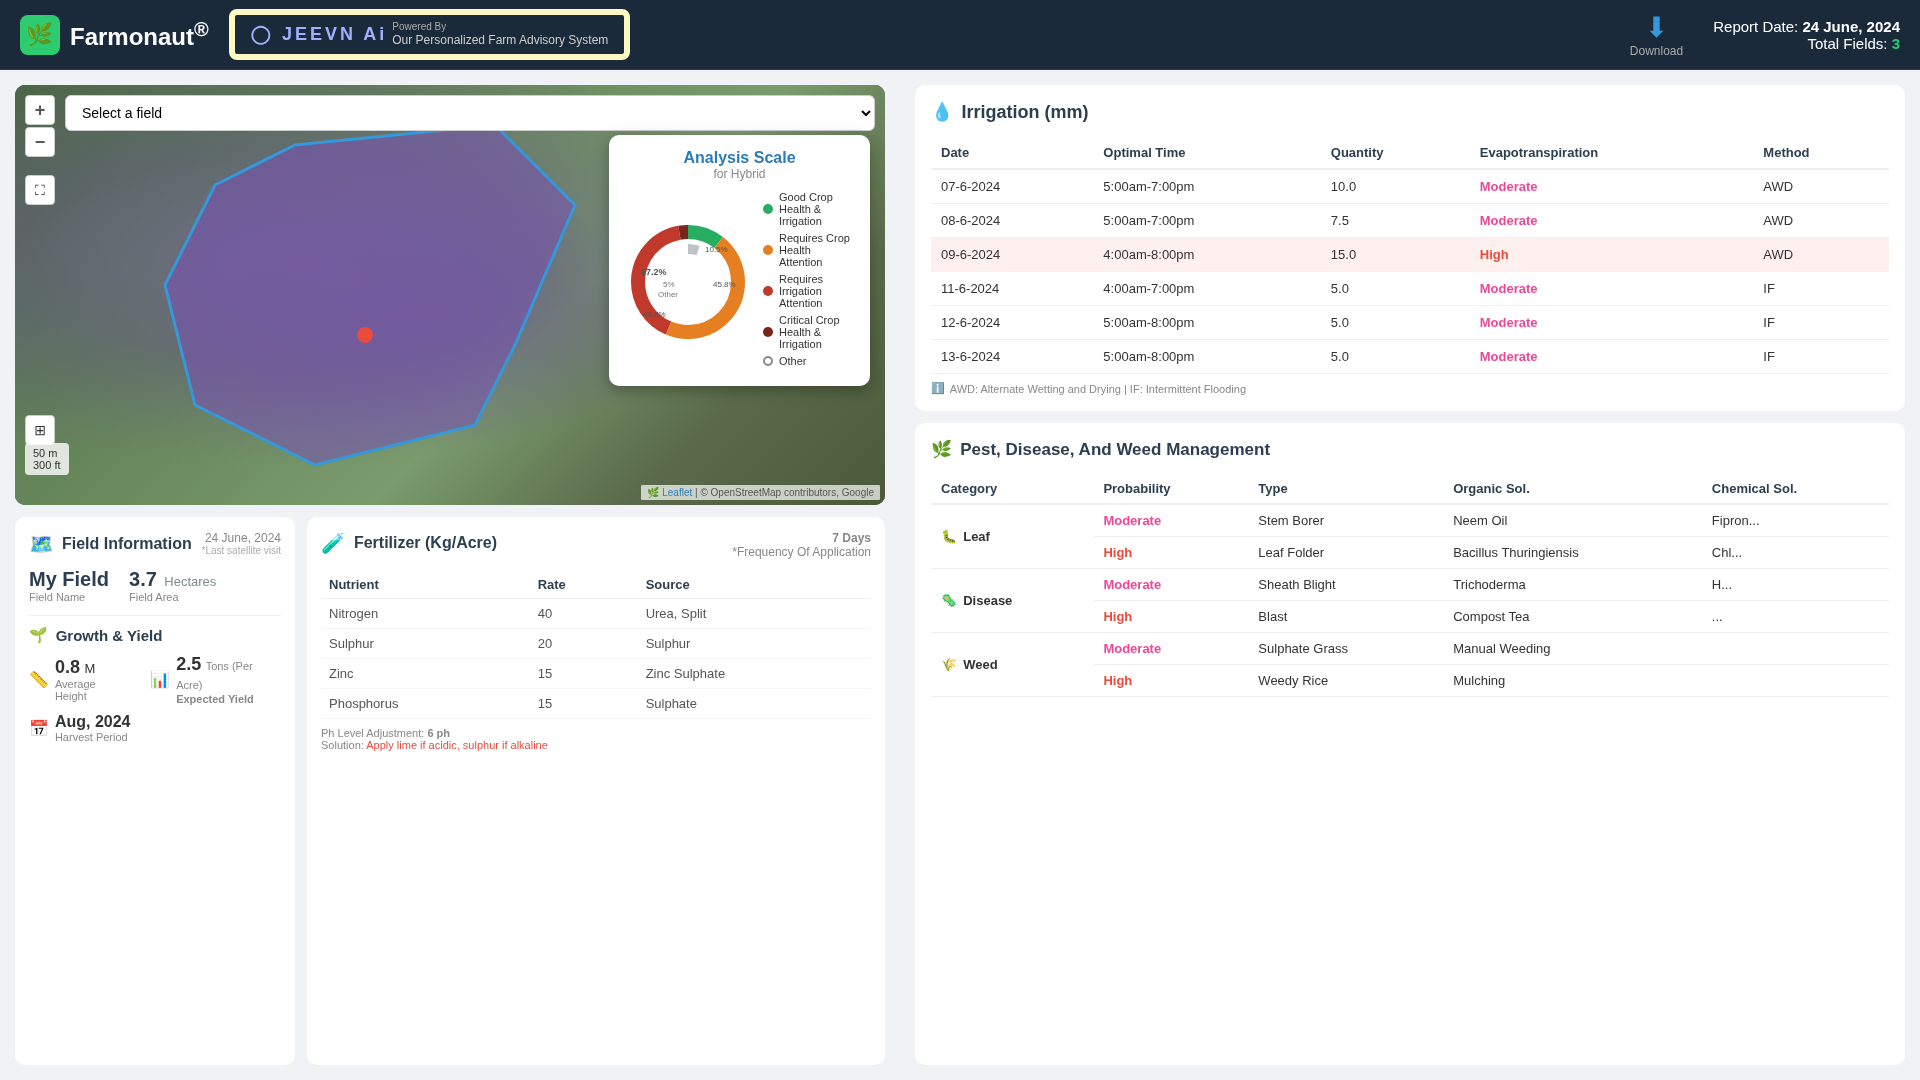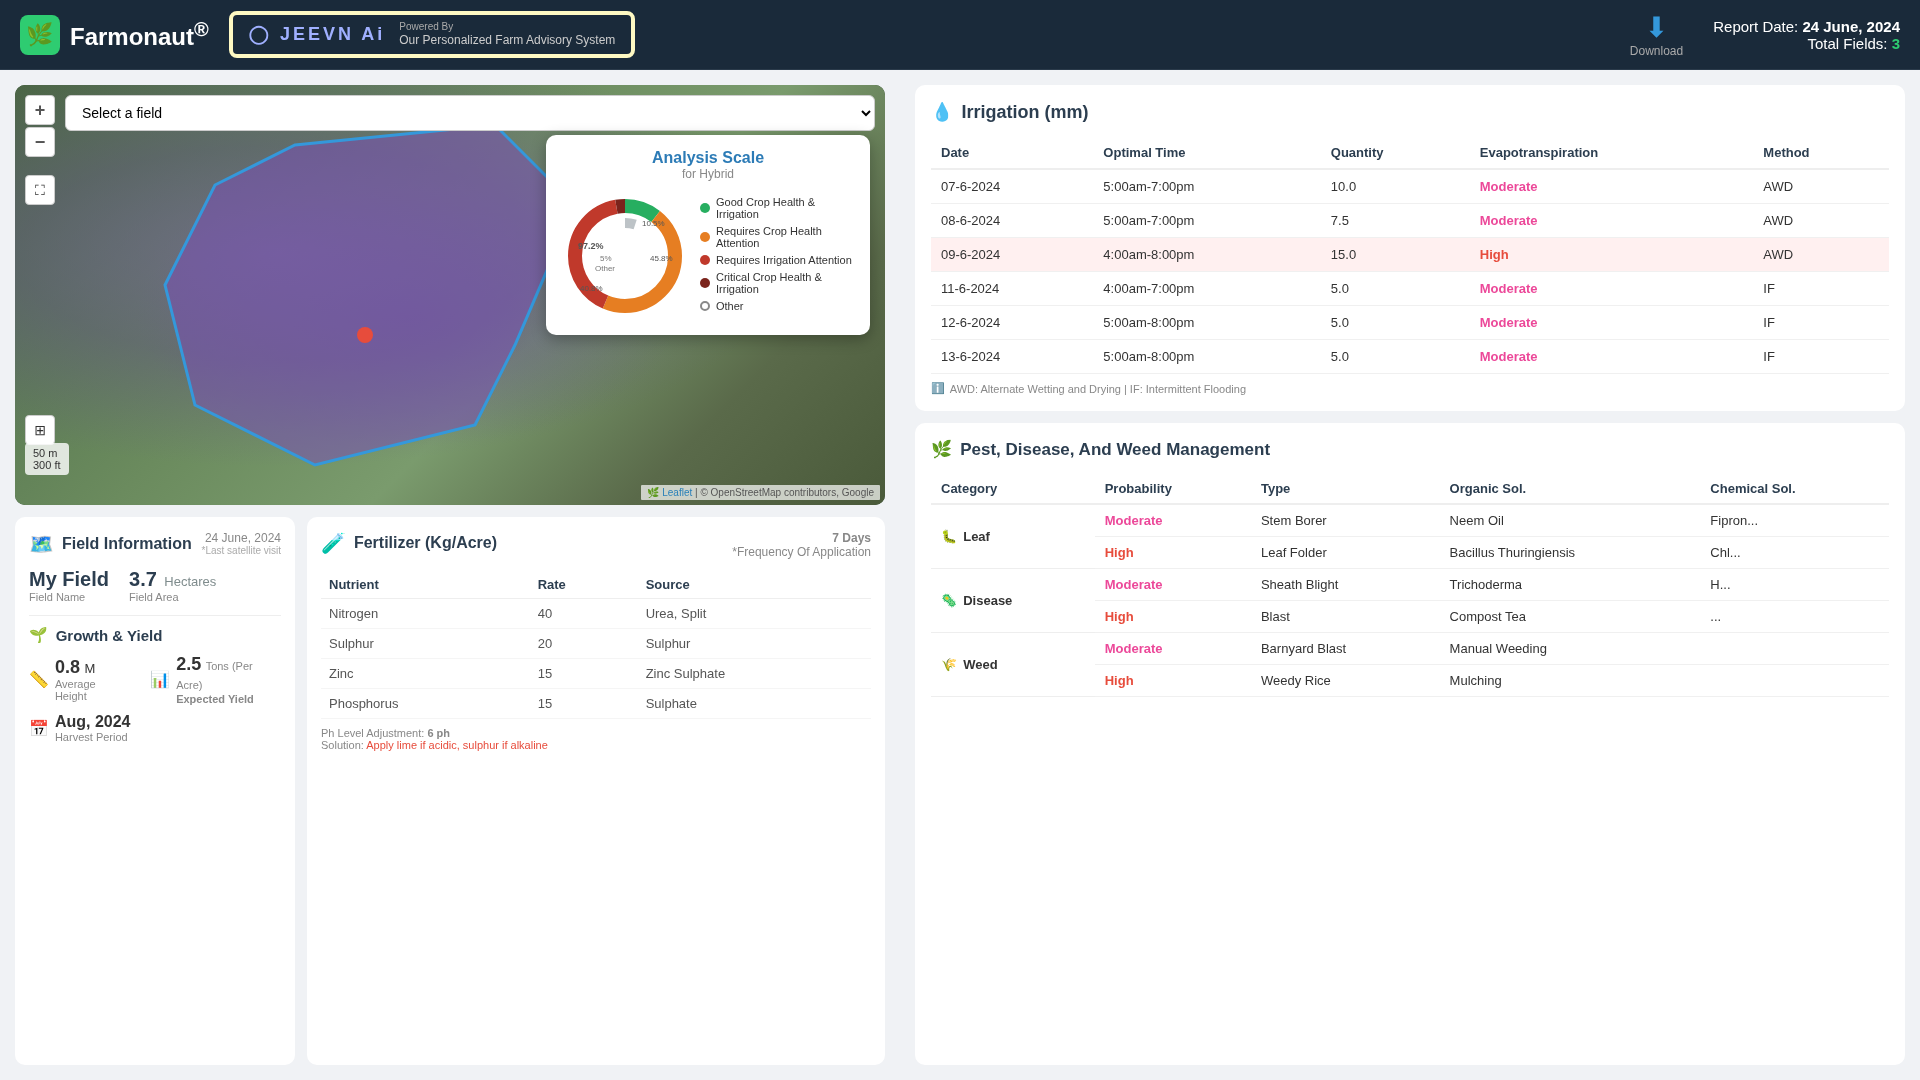--- a/index.html
+++ b/index.html
@@ -31,26 +31,26 @@
       justify-content: center;
       font-size: 22px;
     }
     .logo-text {
       font-size: 24px;
       font-weight: bold;
       color: white;
     }
     .jeevn-banner {
       background: transparent;
-      border: 4px solid #fef9c3;
+      border: 6px solid #fef9c3;
       border-radius: 8px;
       padding: 6px 16px;
       display: flex;
       align-items: center;
-      gap: 14px;
+      gap: 5px;
       color: white;
     }
     .powered-by { font-size: 10px; color: #aaa; line-height: 1.2; }
     .powered-by span { font-size: 12px; color: #ccc; }
     .header-right {
       margin-left: auto;
       display: flex;
       align-items: center;
       gap: 30px;
     }
@@ -163,21 +163,21 @@
     }
 
     
     .analysis-popup {
       position: absolute;
       right: 15px;
       top: 50px;
       background: white;
       border-radius: 10px;
       padding: 14px;
-      width: 324px;
+      width: 261px;
       box-shadow: 0 4px 15px rgba(0,0,0,0.3);
     }
     .analysis-title { font-size: 16px; font-weight: bold; color: #2c7bb6; text-align: center; }
     .analysis-subtitle { font-size: 12px; color: #888; text-align: center; margin-bottom: 10px; }
     .analysis-chart-area { display: flex; align-items: center; gap: 10px; }
     .donut-chart-container { position: relative; width: 130px; height: 130px; flex-shrink: 0; }
     .legend-items { flex: 1; }
     .legend-item { display: flex; align-items: center; gap: 6px; font-size: 11px; margin-bottom: 5px; }
     .legend-dot { width: 10px; height: 10px; border-radius: 50%; flex-shrink: 0; }
     .legend-dot-ring { width: 10px; height: 10px; border-radius: 50%; border: 2px solid #888; flex-shrink: 0; }
@@ -673,21 +673,21 @@
       <td>...</td>
     </tr>
             <tr>
       <td rowspan="2" style="vertical-align:middle; border-bottom:1px solid #eee; font-weight:bold;">
         <div style="display:flex;align-items:center;gap:6px;">
           <span>🌾</span>
           <span>Weed</span>
         </div>
       </td>
       <td><span class="badge-moderate">Moderate</span></td>
-      <td>Barnyard Blast</td>
+      <td>Sulphate Grass</td>
       <td>Manual Weeding</td>
       <td></td>
     </tr>
             <tr>
 
       <td><span class="badge-high">High</span></td>
       <td>Weedy Rice</td>
       <td>Mulching</td>
       <td></td>
     </tr>

